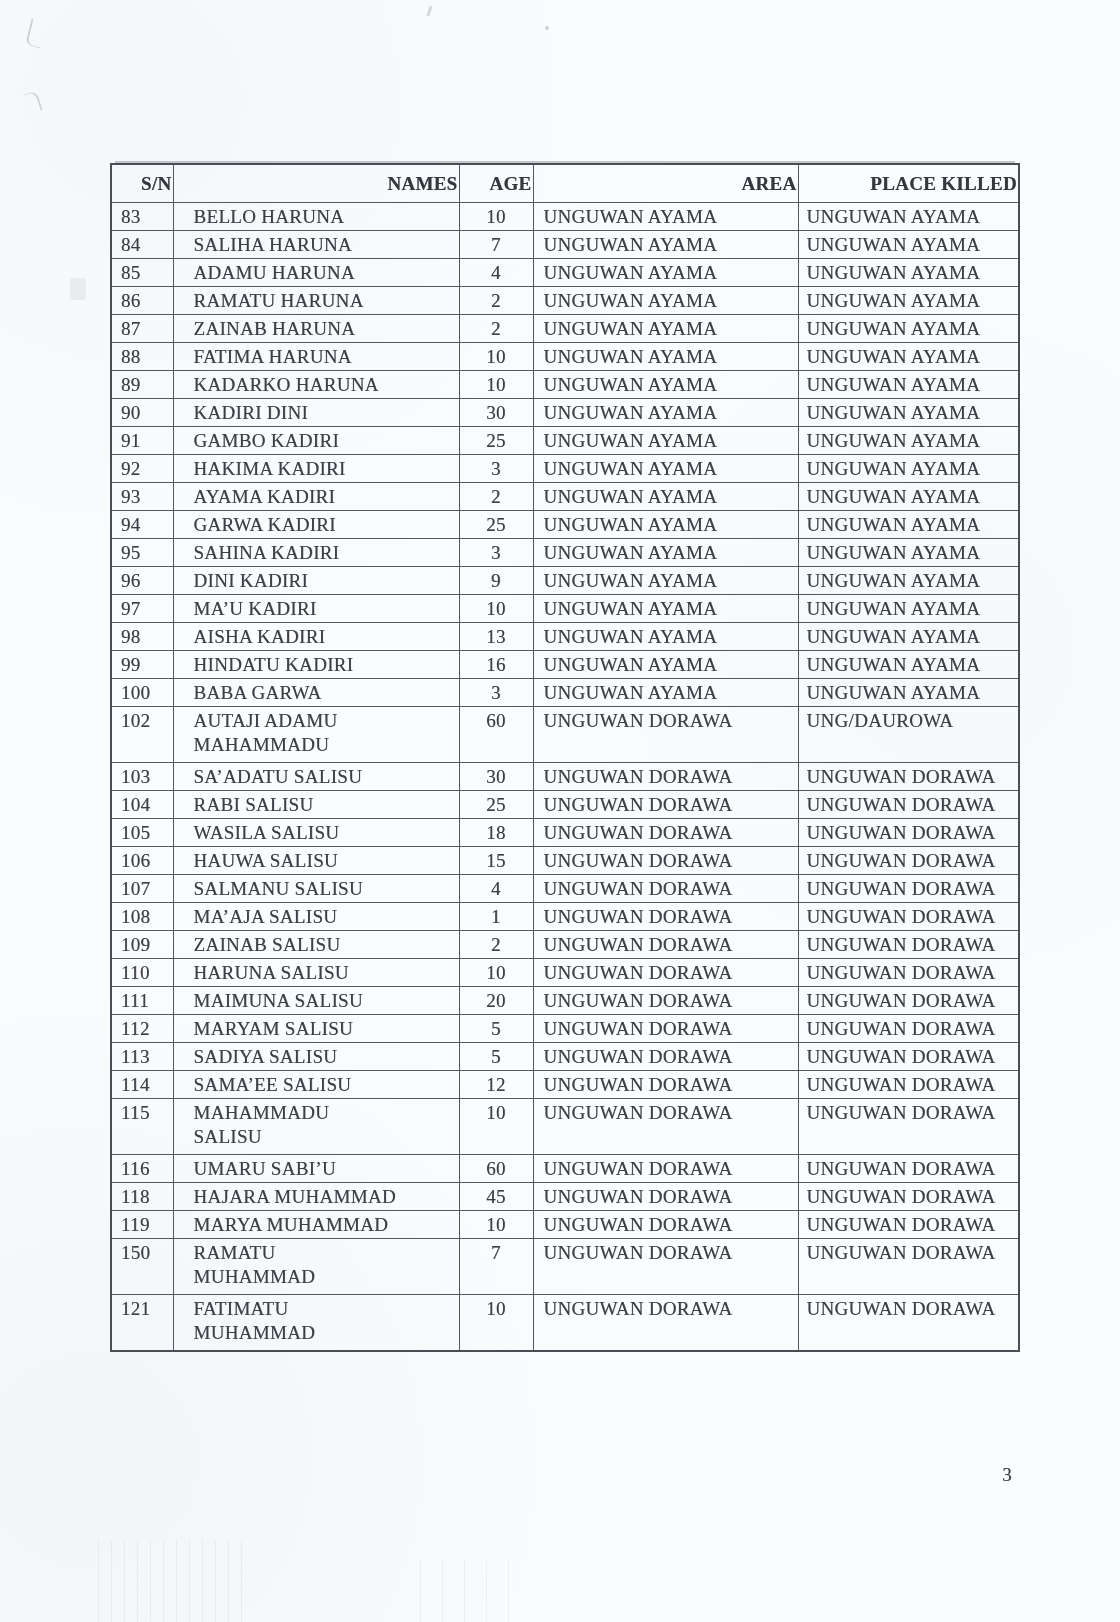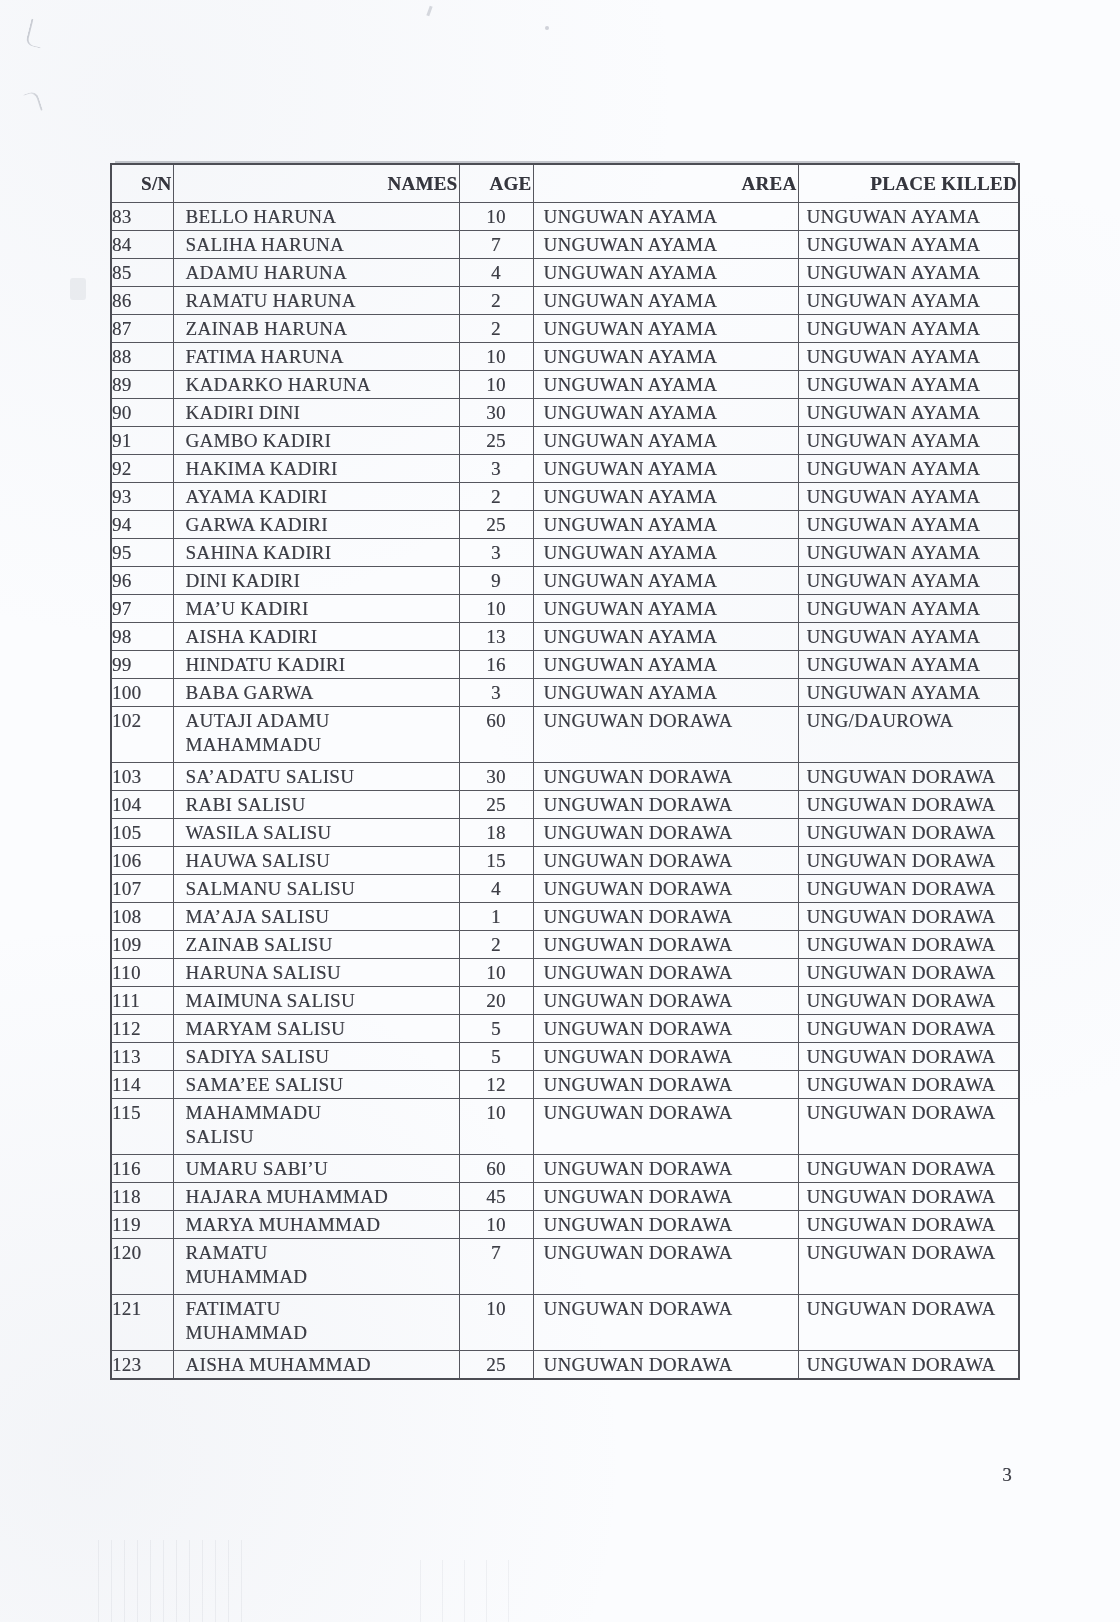--- a/index.html
+++ b/index.html
@@ -30,22 +30,22 @@
     overflow:hidden;
     text-shadow:0.3px 0.3px 0.5px rgba(64,66,74,0.55);
   }
   th{
     height:35px;font-weight:bold;text-align:right;vertical-align:middle;
     font-size:19px;color:#35363e;
   }
   tr.data-row{height:28px;}
   tr.data-row.tall{height:56px;}
   td{vertical-align:top;padding-top:2px;line-height:24px;}
-  td.col-sn{text-align:left;padding-left:0;}
-  td.col-name{text-align:left;padding-left:12px;white-space:pre-line;}
+  td.col-sn{text-align:left;padding-left:9px;}
+  td.col-name{text-align:left;padding-left:20px;white-space:pre-line;}
   td.col-age{text-align:center;}
   td.col-area{text-align:left;padding-left:10px;}
   td.col-place{text-align:left;padding-left:8px;}
   .page-number{
     position:absolute;left:992px;top:1464px;width:30px;
     font-size:19px;color:#3d3e46;text-align:center;
     text-shadow:0.3px 0.3px 0.5px rgba(64,66,74,0.55);
   }
   
   .smudge{position:absolute;pointer-events:none;}
@@ -345,39 +345,32 @@
     <td class="col-place">UNGUWAN DORAWA</td>
   </tr>
         <tr class="data-row">
     <td class="col-sn">119</td>
     <td class="col-name">MARYA MUHAMMAD</td>
     <td class="col-age">10</td>
     <td class="col-area">UNGUWAN DORAWA</td>
     <td class="col-place">UNGUWAN DORAWA</td>
   </tr>
         <tr class="data-row tall">
-    <td class="col-sn">120</td>
+    <td class="col-sn">150</td>
     <td class="col-name">RAMATU
 MUHAMMAD</td>
     <td class="col-age">7</td>
     <td class="col-area">UNGUWAN DORAWA</td>
     <td class="col-place">UNGUWAN DORAWA</td>
   </tr>
         <tr class="data-row tall">
     <td class="col-sn">121</td>
     <td class="col-name">FATIMATU
 MUHAMMAD</td>
     <td class="col-age">10</td>
     <td class="col-area">UNGUWAN DORAWA</td>
     <td class="col-place">UNGUWAN DORAWA</td>
   </tr>
-        <tr class="data-row">
-    <td class="col-sn">123</td>
-    <td class="col-name">AISHA MUHAMMAD</td>
-    <td class="col-age">25</td>
-    <td class="col-area">UNGUWAN DORAWA</td>
-    <td class="col-place">UNGUWAN DORAWA</td>
-  </tr>
       </tbody>
   </table>
 
   <div class="page-number">3</div>
 </div>
 
 </body></html>

